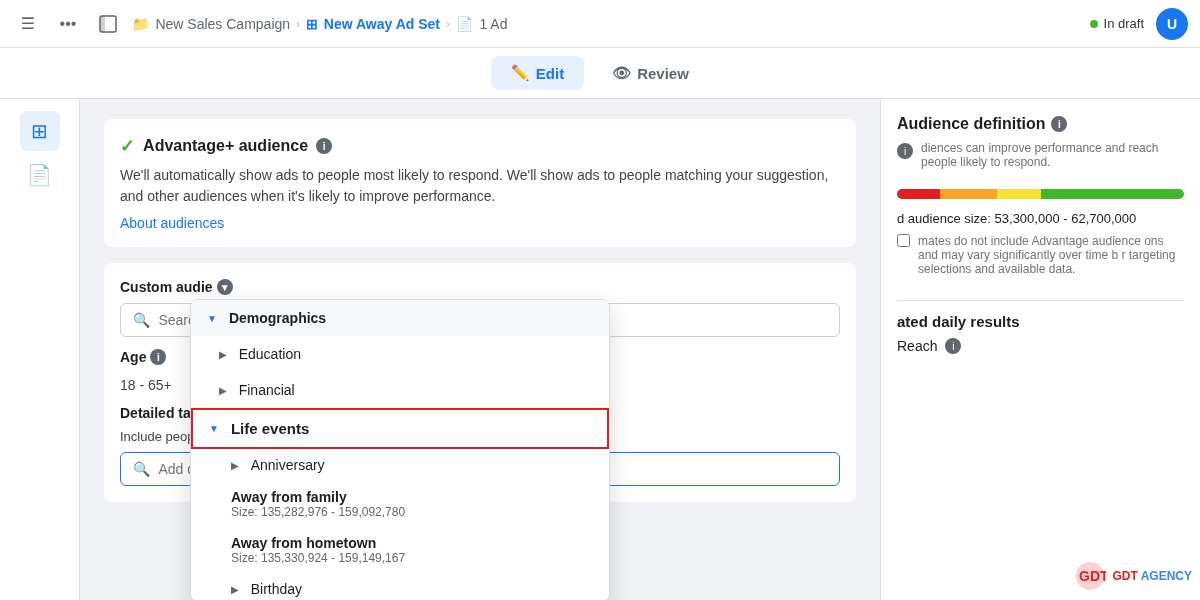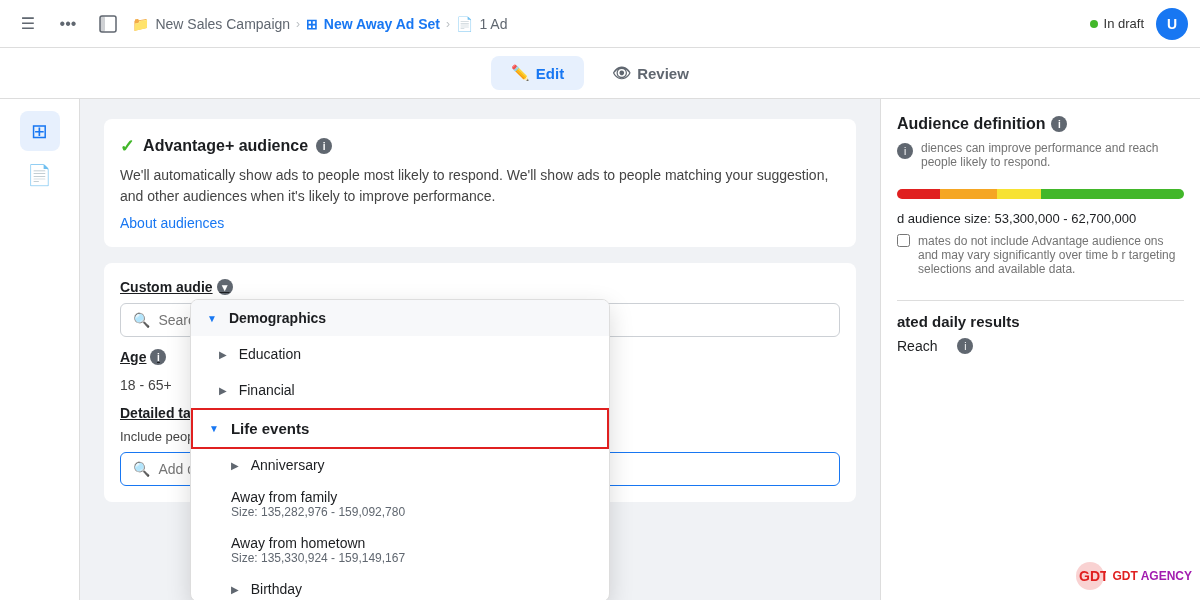--- a/index.html
+++ b/index.html
@@ -102,21 +102,21 @@
       font-weight: 700;
       color: #1c1e21;
       margin-bottom: 8px;
     }
     .advantage-title .check-icon { color: #42b72a; font-size: 18px; }
     .advantage-desc { font-size: 14px; color: #444; line-height: 1.5; margin-bottom: 8px; }
     .link-text { color: #1877f2; text-decoration: none; cursor: pointer; font-size: 14px; }
 
     
     .audience-section { background: #fff; border-radius: 8px; padding: 16px; }
-    .section-label { font-size: 14px; font-weight: 700; margin-bottom: 8px; display: flex; gap: 4px; text-decoration: underline; }
+    .section-label { font-size: 14px; font-weight: 700; margin-bottom: 8px; display: flex; gap: 4px; }
     .info-icon { display: inline-flex; align-items: center; justify-content: center; width: 16px; height: 16px; border-radius: 50%; background: #606770; color: white; font-size: 10px; cursor: pointer; }
     .search-box {
       display: flex; align-items: center; gap: 8px;
       border: 1px solid #ccd0d5; border-radius: 6px;
       padding: 8px 12px; margin-bottom: 12px; background: #fff;
     }
     .search-box input { border: none; outline: none; font-size: 14px; flex: 1; color: #606770; }
 
     .age-gender-row { display: flex; gap: 24px; margin-bottom: 12px; }
     .field-group { display: flex; flex-direction: column; gap: 4px; }
@@ -178,21 +178,21 @@
     }
 
     .life-events-text { font-weight: 600; color: #1c1e21; font-size: 15px; }
 
     .dropdown-sub-item {
       padding: 8px 16px 8px 40px;
       font-size: 14px;
       cursor: pointer;
       color: #1c1e21;
     }
-    .dropdown-sub-item .item-title { font-weight: 400; font-size: 14px; }
+    .dropdown-sub-item .item-title { font-weight: 700; font-size: 14px; }
     .dropdown-sub-item .item-size { font-size: 12px; color: #606770; }
 
     .anniversary-item {
       display: flex; align-items: center; padding: 8px 16px 8px 40px;
       gap: 8px; cursor: pointer;
     }
 
     
     .right-panel {
       width: 320px;
@@ -215,41 +215,41 @@
     .meter-orange { background: #f5a623; flex: 0.2; }
     .meter-yellow { background: #f7e233; flex: 0.15; }
     .meter-green { background: #42b72a; flex: 0.5; }
 
     .panel-note { font-size: 12px; color: #737373; margin-bottom: 8px; }
     .audience-size-text { font-size: 13px; color: #1c1e21; margin-bottom: 4px; }
 
     .results-section { margin-top: 16px; border-top: 1px solid #ddd; padding-top: 12px; }
     .results-title { font-size: 15px; font-weight: 700; margin-bottom: 8px; }
     .reach-row { display: flex; align-items: center; justify-content: space-between; }
-    .reach-label { font-size: 14px; display: flex; align-items: center; gap: 20px; }
+    .reach-label { font-size: 14px; display: flex; align-items: center; gap: 8px; }
 
     
     .watermark {
       position: absolute;
       bottom: 8px;
       right: 8px;
       display: flex;
       align-items: center;
       gap: 6px;
       font-size: 12px;
       font-weight: 700;
       z-index: 200;
     }
     .watermark-logo {
       width: 32px;
       height: 32px;
     }
     .watermark-text-red { color: #e02020; }
     .watermark-text-orange { color: #f5a623; }
-    .watermark-text-gray { color: #a21caf; }
+    .watermark-text-gray { color: #3b82f6; }
   </style>
 </head>
 <body>
 
 <div class="top-bar">
   <div class="top-bar-left">
     <button class="nav-icon-btn">☰</button>
     <button class="nav-icon-btn">•••</button>
     <button class="nav-icon-btn">
       <svg width="18" height="18" viewBox="0 0 18 18" fill="none">

